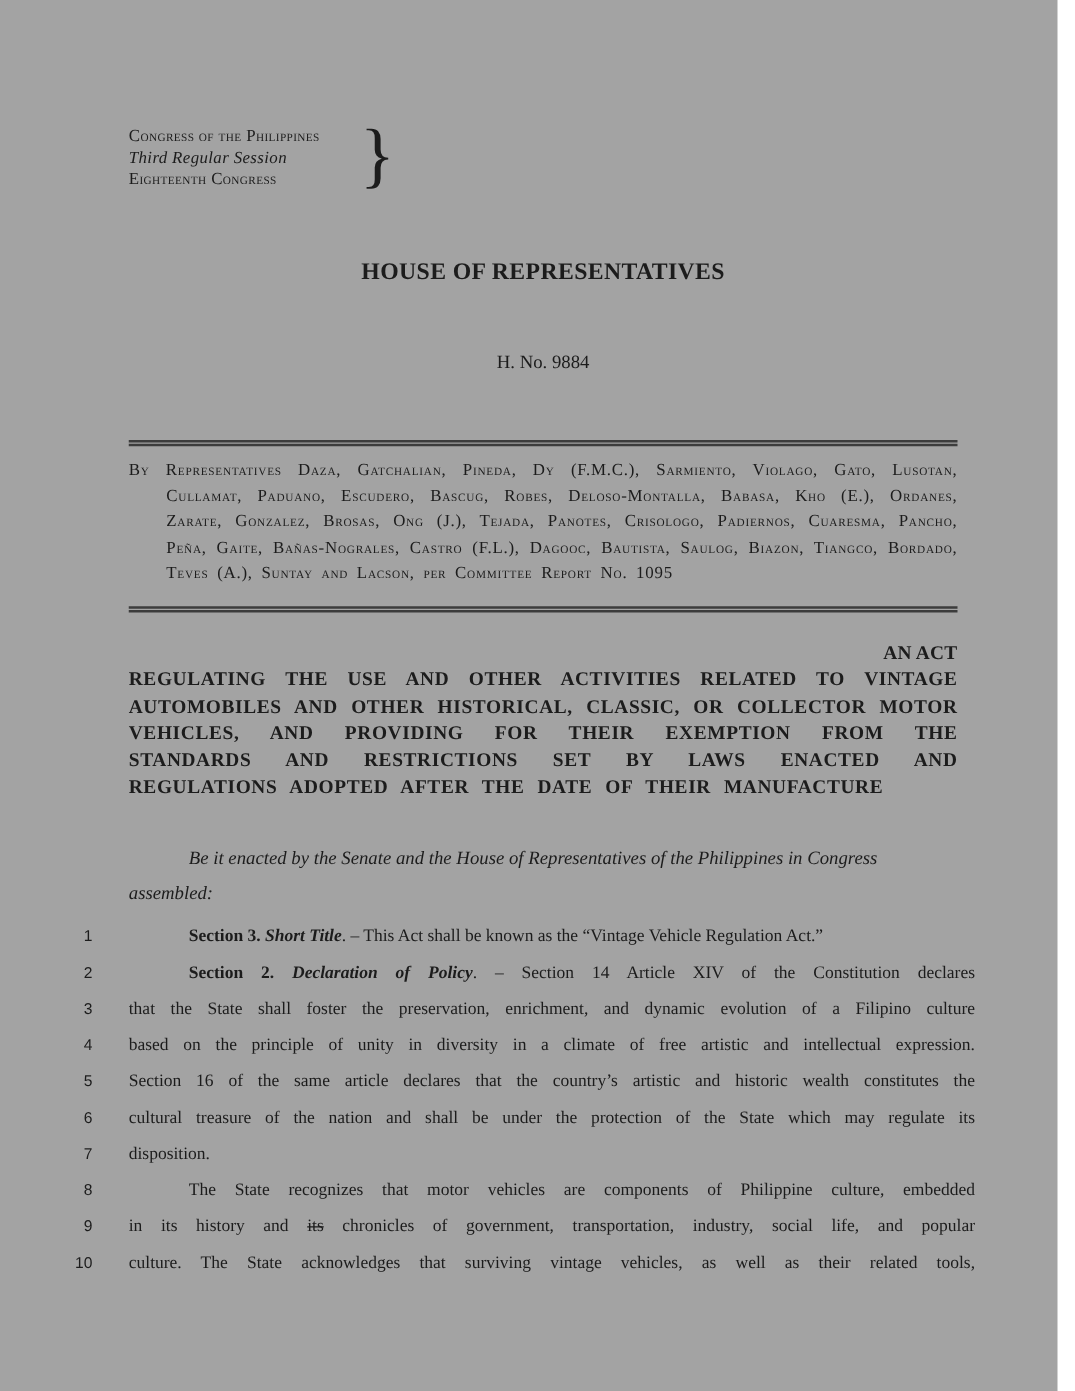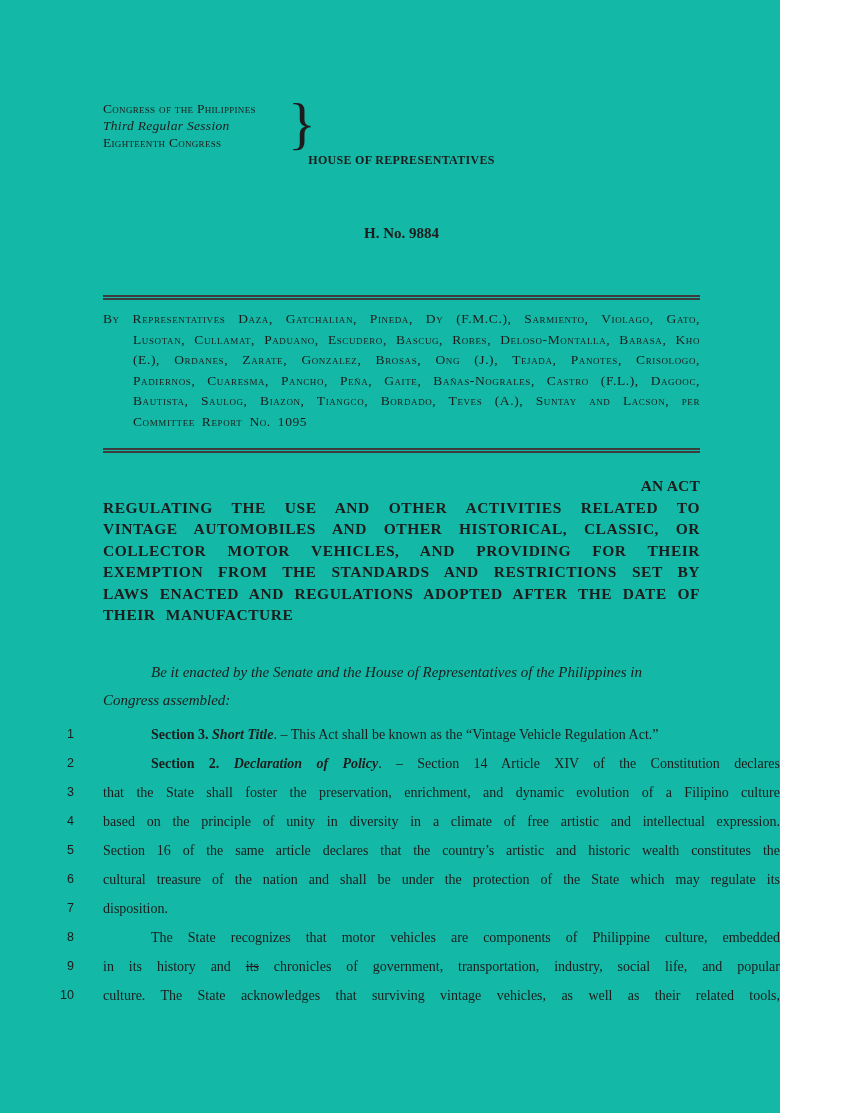--- a/index.html
+++ b/index.html
@@ -1,43 +1,43 @@
 <!DOCTYPE html>
 <html><head>
 <meta charset="utf-8">
 <style>
   html,body { margin:0; padding:0; background:#ffffff; }
   .page {
     position:relative;
-    width:780px; height:1113px;
-    background:#14b8a6;
+    width:846px; height:1113px;
+    background:#a3a3a3;
     box-sizing:border-box;
     padding:100px 80px 0 103px;
     font-family:"Liberation Serif","DejaVu Serif",serif;
     color:#1c1c1c;
     overflow:hidden;
   }
   .smallcaps { font-variant:small-caps; }
 
   
   .session-header { position:relative; width:320px; }
   .session-header .line { font-size:13.5px; line-height:17px; letter-spacing:0.3px; }
   .session-header .italic { font-style:italic; font-variant:normal; }
   .brace {
     position:absolute; left:185px; top:-8px;
     font-size:58px; font-weight:400; line-height:64px; color:#1c1c1c;
   }
 
   .chamber {
-    text-align:center;
-    font-weight:bold; font-size:12px; line-height:19px; letter-spacing:0.3px;
+    margin-top:57px; text-align:center;
+    font-weight:bold; font-size:19px; line-height:19px; letter-spacing:0.3px;
   }
   .bill-no {
     margin-top:54px; text-align:center;
-    font-weight:bold; font-size:15px; line-height:18px;
+    font-weight:normal; font-size:15px; line-height:18px;
   }
 
   .rule {
     margin-top:53px;
     height:1px;
     border-top:2px solid #3c3c3c;
     border-bottom:2px solid #3c3c3c;
   }
   .rule.bottom { margin-top:4px; }
 

